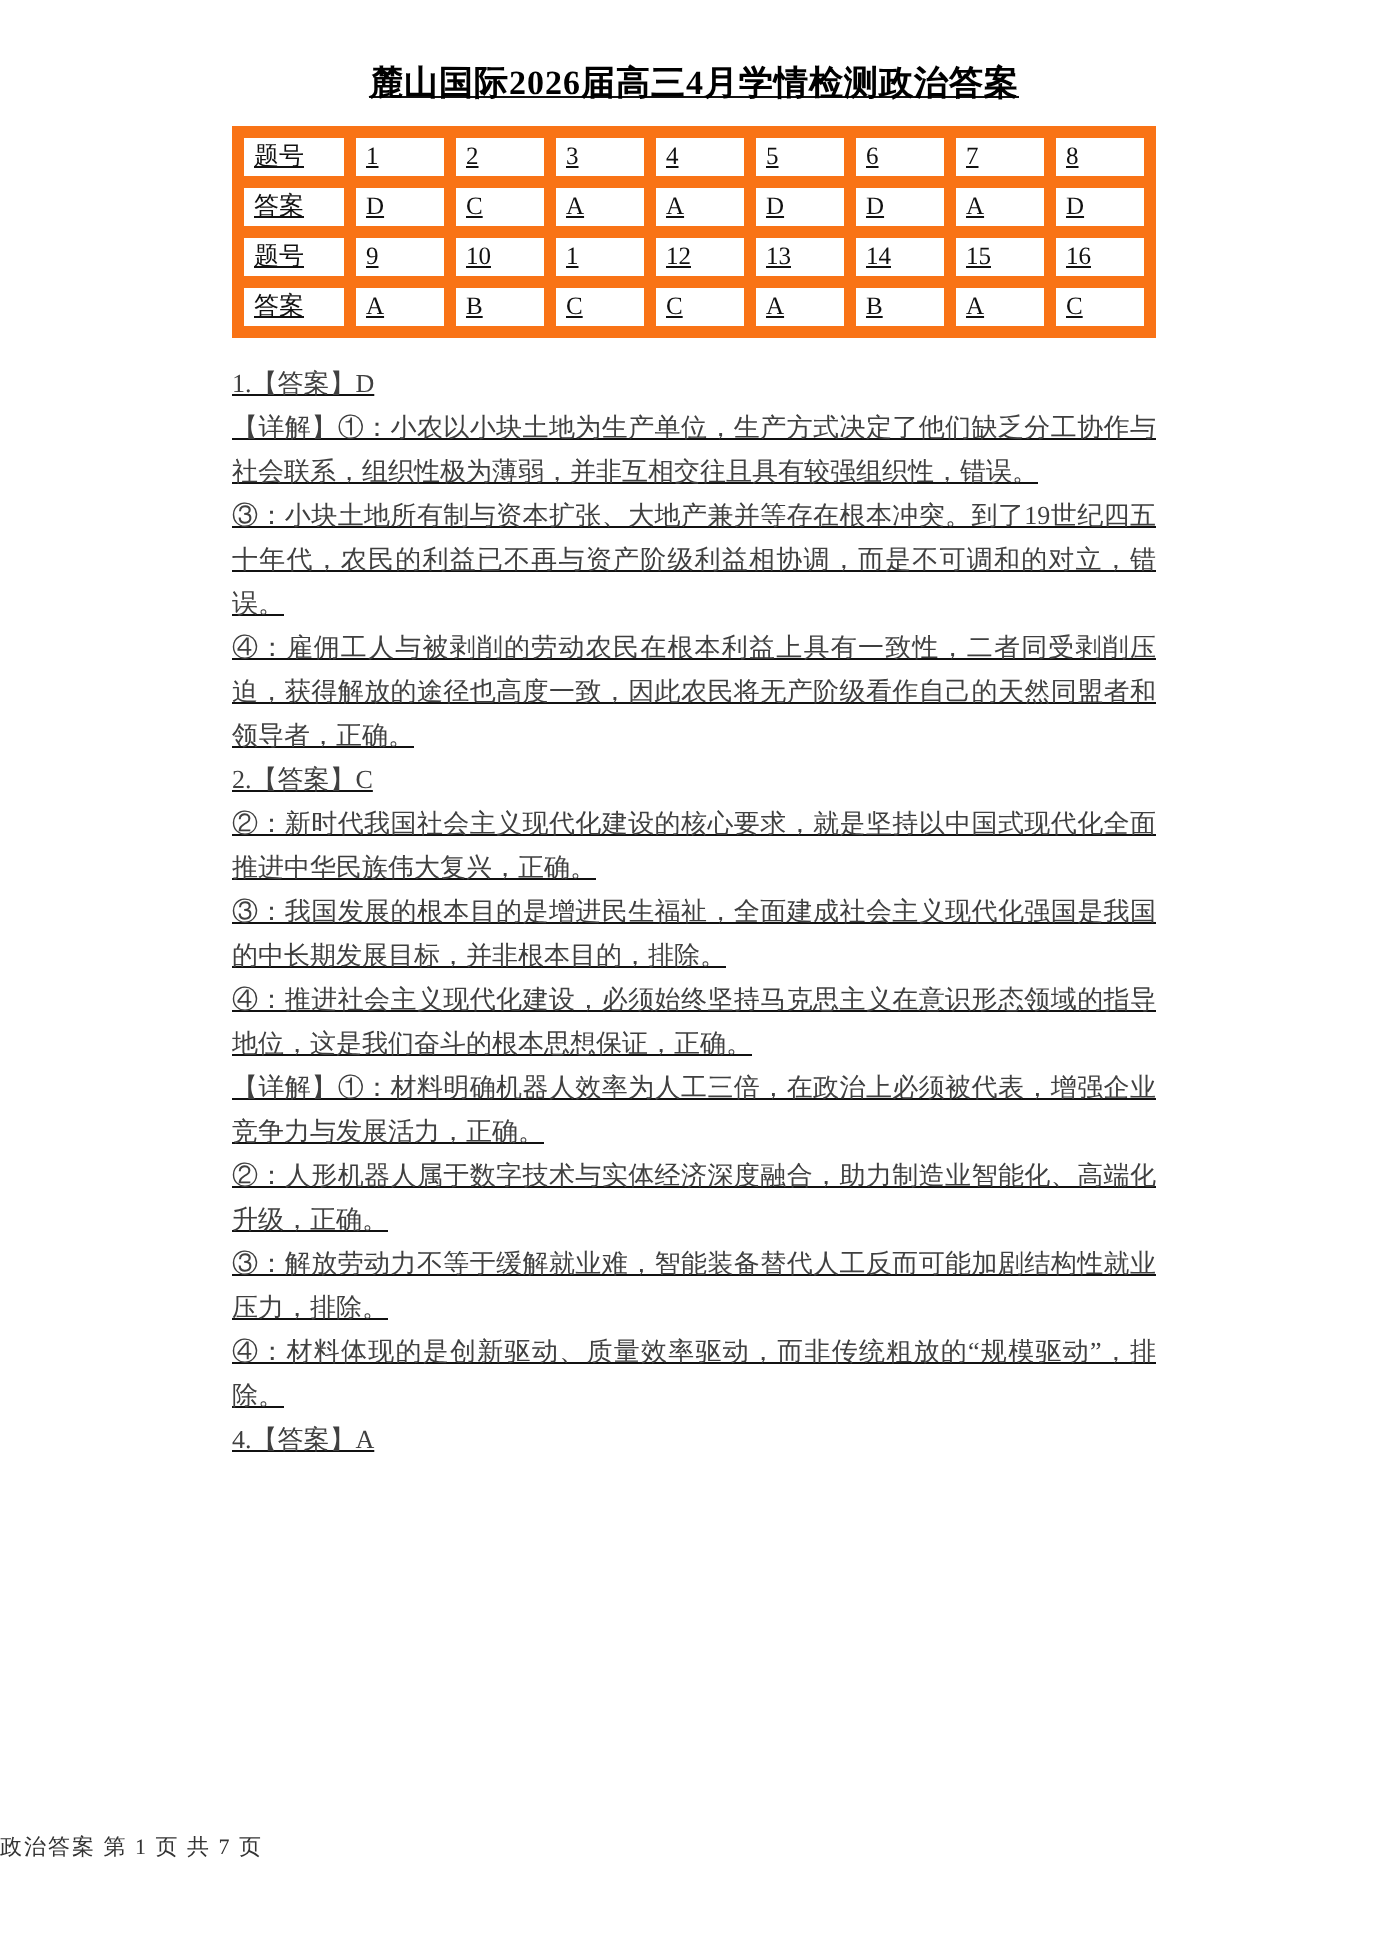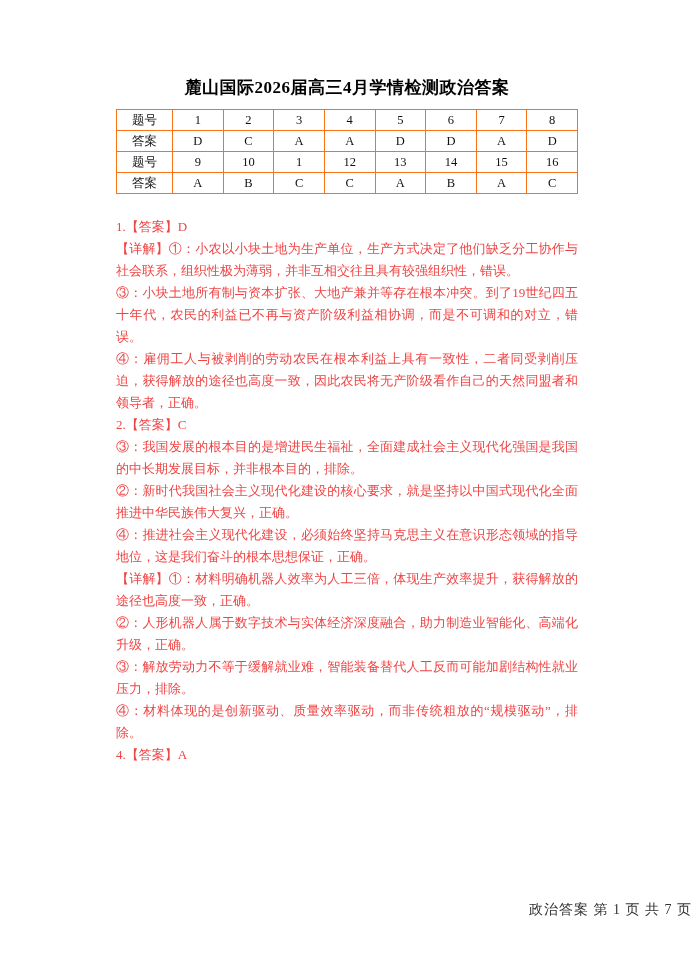--- a/index.html
+++ b/index.html
@@ -12,62 +12,63 @@
     font-family: "Liberation Serif", "DejaVu Serif", serif;
     overflow: hidden;
   }
   .page {
     position: relative;
     width: 692px;
     height: 979px;
     background: #ffffff;
   }
   .content {
-    padding: 76px 114px 0 116px;
+    padding: 30px 114px 0 116px;
+    text-decoration: underline;
   }
   .title {
     margin: 0 0 10px 0;
     text-align: center;
     font-size: 17px;
     font-weight: bold;
     letter-spacing: 0.5px;
     color: #000000;
   }
   table.answer-table {
     border-collapse: collapse;
     table-layout: fixed;
     width: 100%;
     font-size: 12.5px;
     color: #111111;
   }
   table.answer-table td {
-    border: 1px solid #f97316;
+    border: 6px solid #f97316;
     height: 21px;
     padding: 1px 5px;
-    text-align: center;
+    text-align: left;
     vertical-align: middle;
     overflow: hidden;
     white-space: nowrap;
   }
   table.answer-table td:first-child { width: 56px; }
   .body-text {
-    margin-top: 22px;
+    margin-top: 12px;
     font-size: 13px;
     line-height: 22px;
     text-align: justify;
-    color: #ef4444;
+    color: #404040;
   }
   .body-text p { margin: 0; }
   .footer {
     position: absolute;
     left: 0;
-    bottom: 60px;
+    bottom: 48px;
     width: 100%;
-    text-align: right;
-    font-size: 14px;
+    text-align: left;
+    font-size: 11px;
     color: #333333;
     letter-spacing: 1px;
   }
 </style>
 </head>
 <body>
 
 <div class="page">
   <div class="content">
     <h1 class="title">麓山国际2026届高三4月学情检测政治答案</h1>
@@ -118,24 +119,24 @@
             <td>C</td>
           </tr>
         </tbody>
     </table>
     <div class="body-text" id="document-body">
         <p>1.【答案】D</p>
         <p>【详解】①：小农以小块土地为生产单位，生产方式决定了他们缺乏分工协作与社会联系，组织性极为薄弱，并非互相交往且具有较强组织性，错误。</p>
         <p>③：小块土地所有制与资本扩张、大地产兼并等存在根本冲突。到了19世纪四五十年代，农民的利益已不再与资产阶级利益相协调，而是不可调和的对立，错误。</p>
         <p>④：雇佣工人与被剥削的劳动农民在根本利益上具有一致性，二者同受剥削压迫，获得解放的途径也高度一致，因此农民将无产阶级看作自己的天然同盟者和领导者，正确。</p>
         <p>2.【答案】C</p>
+        <p>②：新时代我国社会主义现代化建设的核心要求，就是坚持以中国式现代化全面推进中华民族伟大复兴，正确。</p>
         <p>③：我国发展的根本目的是增进民生福祉，全面建成社会主义现代化强国是我国的中长期发展目标，并非根本目的，排除。</p>
-        <p>②：新时代我国社会主义现代化建设的核心要求，就是坚持以中国式现代化全面推进中华民族伟大复兴，正确。</p>
         <p>④：推进社会主义现代化建设，必须始终坚持马克思主义在意识形态领域的指导地位，这是我们奋斗的根本思想保证，正确。</p>
-        <p>【详解】①：材料明确机器人效率为人工三倍，体现生产效率提升，获得解放的途径也高度一致，正确。</p>
+        <p>【详解】①：材料明确机器人效率为人工三倍，在政治上必须被代表，增强企业竞争力与发展活力，正确。</p>
         <p>②：人形机器人属于数字技术与实体经济深度融合，助力制造业智能化、高端化升级，正确。</p>
         <p>③：解放劳动力不等于缓解就业难，智能装备替代人工反而可能加剧结构性就业压力，排除。</p>
         <p>④：材料体现的是创新驱动、质量效率驱动，而非传统粗放的“规模驱动”，排除。</p>
         <p>4.【答案】A</p>
       </div>
   </div>
   <div class="footer">政治答案 第 1 页 共 7 页</div>
 </div>
 
 </body></html>

